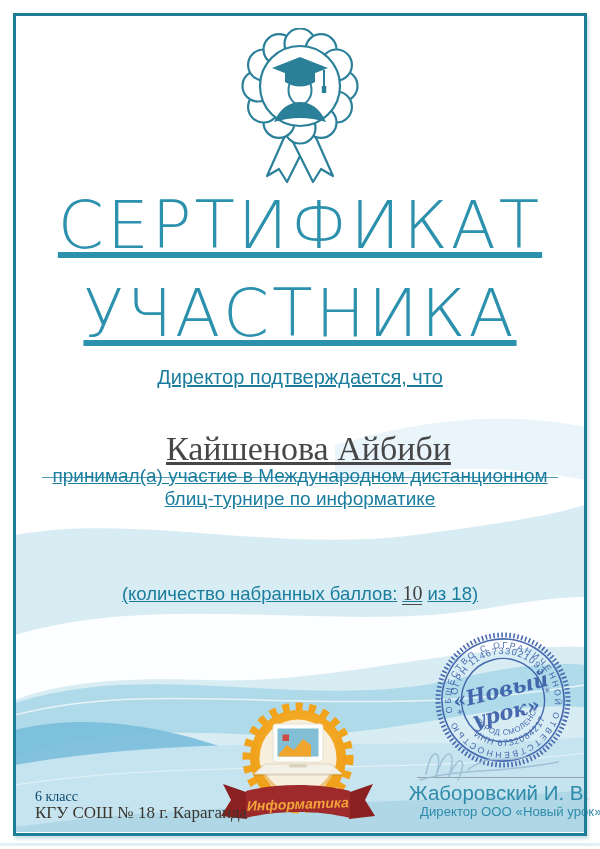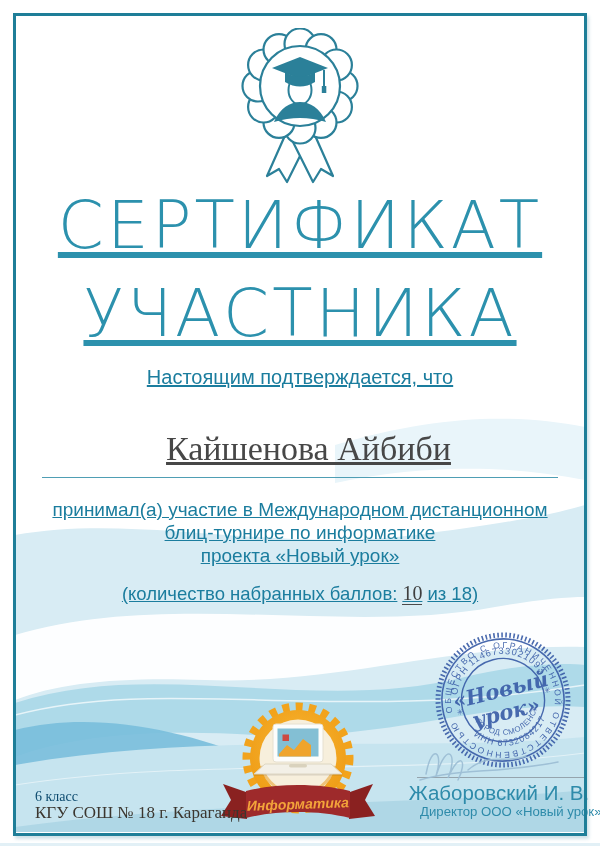--- a/index.html
+++ b/index.html
@@ -13,21 +13,21 @@
          box-shadow:2px 3px 3px rgba(150,190,205,.45);}
   .bottom-strip{left:0;right:0;bottom:3px;height:3px;background:#e2f0f6;z-index:0;}
 
   .rosette{left:225px;top:28px;width:150px;height:162px;z-index:2;}
 
   .title{top:182px;z-index:2;color:#2c91ad;font-family:"DejaVu Sans","Liberation Sans",sans-serif;
          font-weight:200;font-size:66px;line-height:88px;letter-spacing:3px;}
   .confirm{top:366px;z-index:2;color:#1b7d9e;font-size:20px;}
   .name{top:430px;z-index:2;color:#474747;font-family:"Liberation Serif",serif;font-size:34px;padding-left:17px;}
   .name-line{left:42px;top:477px;width:516px;height:1px;background:#4f9eb4;z-index:2;}
-  .para{top:498px;z-index:2;color:#1b7d9e;font-size:19px;line-height:23px;}
+  .para{top:464px;z-index:2;color:#1b7d9e;font-size:19px;line-height:23px;}
   .score{top:582px;z-index:2;color:#1b7d9e;font-size:18.5px;}
   .score b{font-family:"Liberation Serif",serif;color:#3f3f3f;font-weight:normal;
            font-size:20px;border-bottom:1px solid #4a4a4a;margin:0 5px;}
 
   .stamp{left:410px;top:612px;width:186px;height:186px;z-index:3;}
   .sigpen{left:408px;top:712px;width:180px;height:70px;z-index:4;}
   .sig-line{left:417px;top:777px;width:168px;height:1px;background:#95a4ad;z-index:2;}
   .sig-name{left:400px;top:781px;width:198px;text-align:center;color:#2e8baa;
             font-size:20.5px;z-index:4;}
   .sig-role{left:420px;top:804px;width:198px;text-align:left;color:#2e8baa;
@@ -88,29 +88,28 @@
     <path d="M60,44 L60,54 Q75,63 90,54 L90,44 Q75,53 60,44 Z" fill="#2b8099"></path>
     <line x1="99" y1="42" x2="99" y2="58" stroke="#2b8099" stroke-width="2"></line>
     <rect x="96.8" y="58" width="4.5" height="7" fill="#2b8099"></rect>
   </svg>
 
   <div class="abs center title">
     <div>СЕРТИФИКАТ</div>
     <div>УЧАСТНИКА</div>
   </div>
 
-  <div class="abs center confirm">Настоящим подтверждается, что</div>
+  <div class="abs center confirm">Директор подтверждается, что</div>
 
   <div class="abs center name">Кайшенова Айбиби</div>
   <div class="abs name-line"></div>
 
   <div class="abs center para">
     <div>принимал(а) участие в Международном дистанционном</div>
     <div>блиц-турнире по информатике</div>
-    <div>проекта «Новый урок»</div>
   </div>
 
   <div class="abs center score"><span>(количество набранных баллов:</span><b>10</b><span>из 18)</span></div>
 
   <svg class="abs stamp" viewBox="0 0 186 186">
     <defs>
       <path id="rO" d="M93,88 m-52,0 a52,52 0 1,1 104,0 a52,52 0 1,1 -104,0"></path>
       <path id="rT" d="M93,88 m-46,0 a46,46 0 0,1 92,0"></path>
       <path id="rB" d="M47,88 a46,46 0 0,0 92,0"></path>
       <path id="rB2" d="M58,88 a35,35 0 0,0 70,0"></path>

